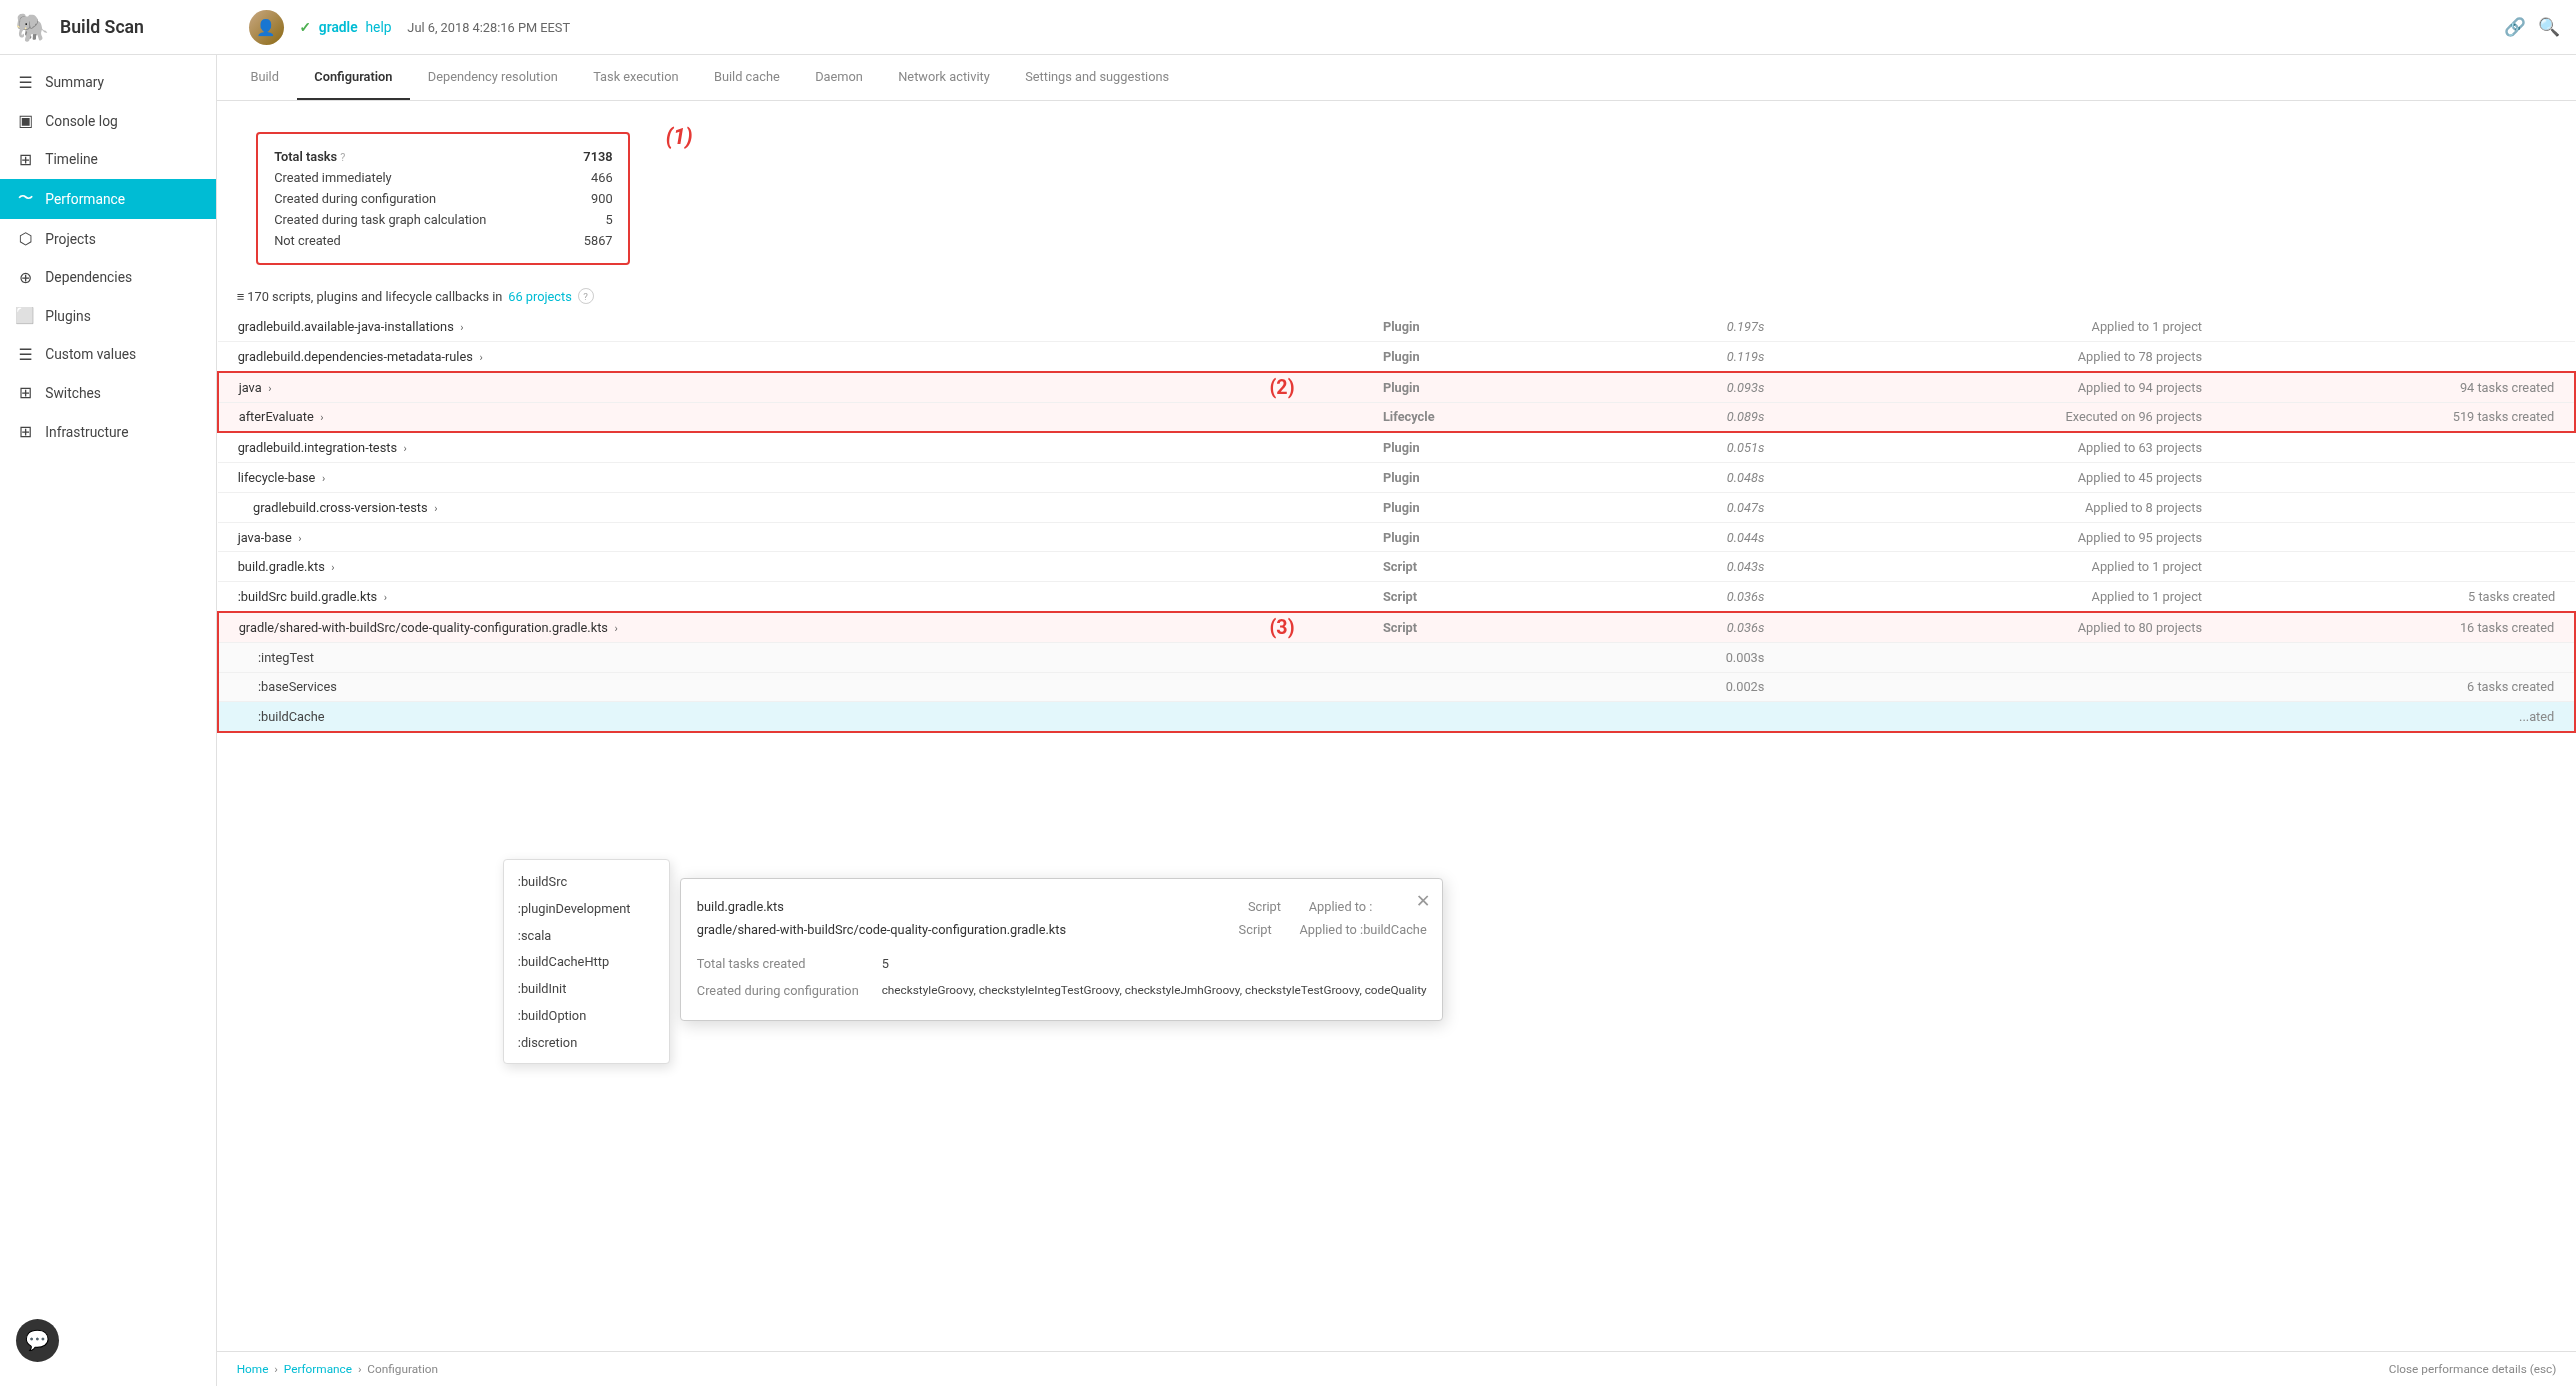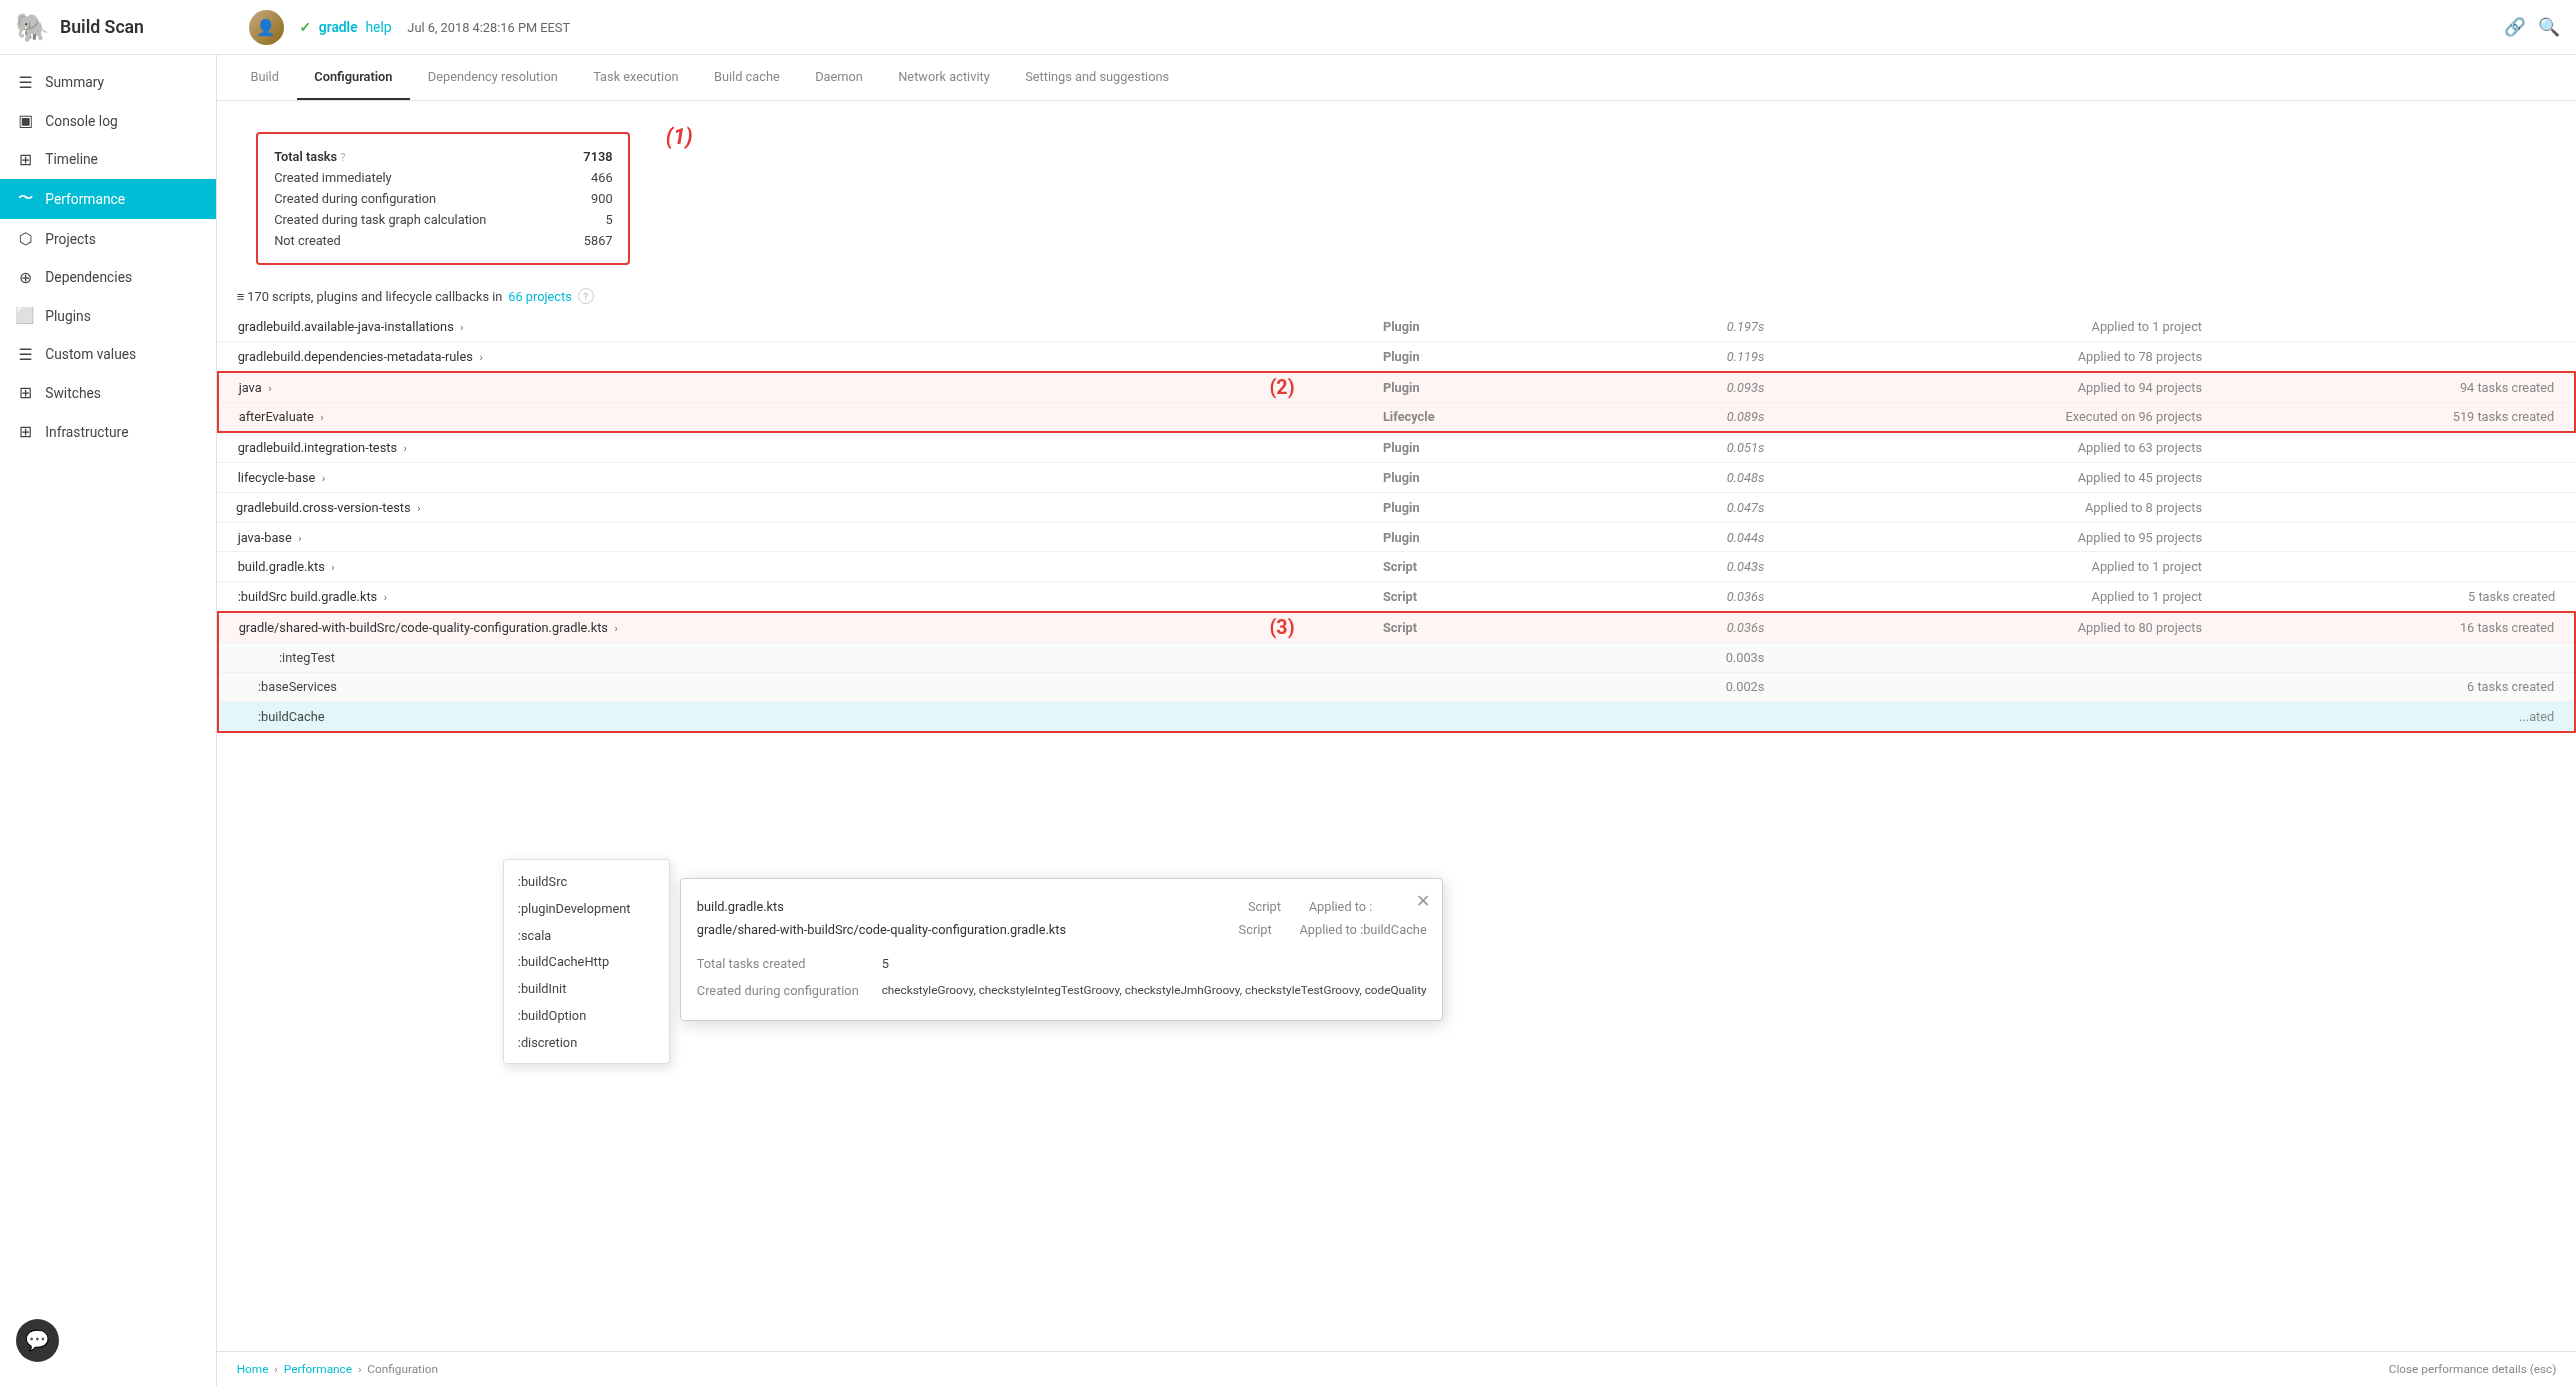--- a/index.html
+++ b/index.html
@@ -269,21 +269,21 @@
                   <td class="name" style="padding-left:19.7px;">
     <span class="name-link">lifecycle-base<span class="expand-arrow"> ›</span></span>
   </td>
                   <td></td>
                   <td class="type">Plugin</td>
      <td class="time">0.048s</td>
      <td class="scope">Applied to 45 projects</td>
      <td class="tasks"></td>
                 </tr>
                 <tr>
-                  <td class="name" style="padding-left:18px;">
+                  <td class="name" style="padding-left:35px;">
     <span class="name-link">gradlebuild.cross-version-tests<span class="expand-arrow"> ›</span></span>
   </td>
                   <td></td>
                   <td class="type">Plugin</td>
      <td class="time">0.047s</td>
      <td class="scope">Applied to 8 projects</td>
      <td class="tasks"></td>
                 </tr>
                 <tr>
                   <td class="name" style="padding-left:19.7px;">
@@ -319,21 +319,21 @@
                   <td class="name" style="padding-left:19.7px;">
     <span class="name-link">gradle/shared-with-buildSrc/code-quality-configuration.gradle.kts<span class="expand-arrow"> ›</span></span>
   </td>
                   <td colspan="1" style="color:#e53935;font-size:19.7px;font-weight:bold;padding:0 7.9px;">(3)</td>
                   <td class="type">Script</td>
      <td class="time">0.036s</td>
      <td class="scope">Applied to 80 projects</td>
      <td class="tasks">16 tasks created</td>
                 </tr>
                 <tr style="background: rgb(250, 250, 250); border-left: 2px solid rgb(229, 57, 53); border-right: 2px solid rgb(229, 57, 53);">
-                  <td colspan="2" style="padding-left:60px;font-size:12.8px;color:#444;">:integTest</td>
+                  <td colspan="2" style="padding-left:39px;font-size:12.8px;color:#444;">:integTest</td>
         <td></td>
         <td style="color:#888;text-align:right;">0.003s</td>
         <td></td>
         <td style="color:#888;text-align:right;"></td>
                 </tr>
                 <tr style="background: rgb(250, 250, 250); border-left: 2px solid rgb(229, 57, 53); border-right: 2px solid rgb(229, 57, 53);">
                   <td colspan="2" style="padding-left:39px;font-size:12.8px;color:#444;">:baseServices</td>
         <td></td>
         <td style="color:#888;text-align:right;">0.002s</td>
         <td></td>

